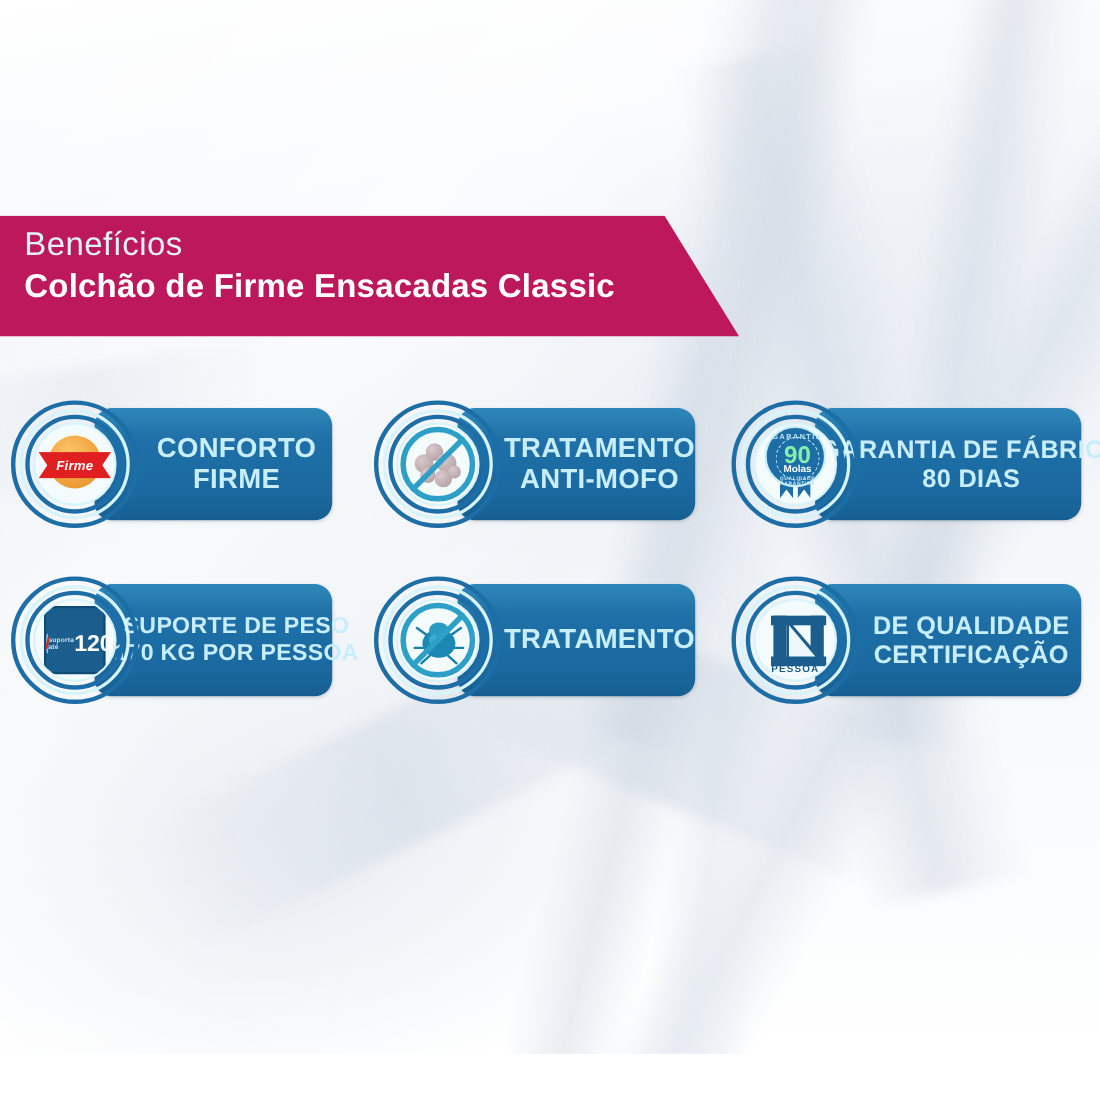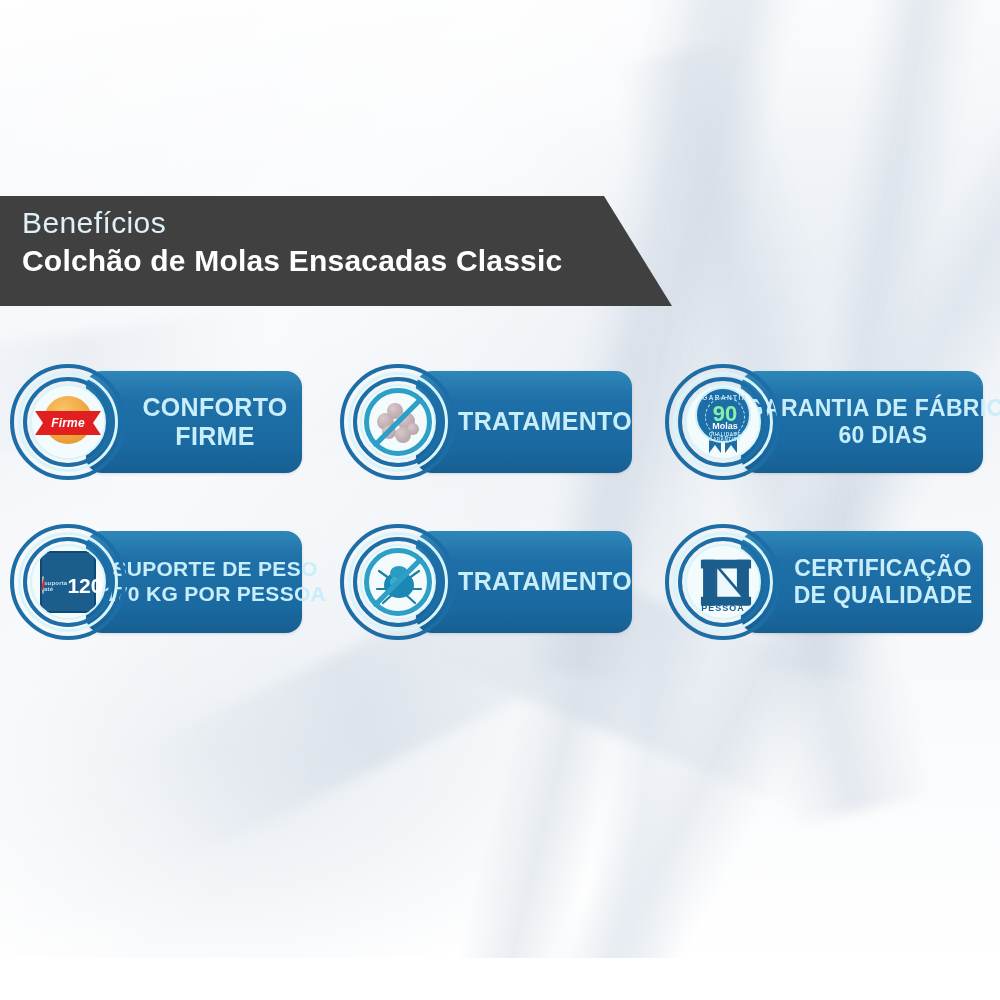--- a/index.html
+++ b/index.html
@@ -50,21 +50,21 @@
   }
   .bottom-white {
     position: absolute; left: 0; top: 958px; width: 1000px; height: 42px; background: #ffffff;
   }
 
   
   .banner {
     position: absolute;
     left: 0; top: 196px;
     width: 672px; height: 142px;
-    background: #404040;
+    background: #be185d;
     clip-path: polygon(0 0, 604px 0, 672px 110px, 0 110px);
     box-shadow: 0 1px 3px rgba(0,0,0,0.10);
   }
   .banner-kicker {
     position: absolute; left: 22px; top: 10px;
     font-size: 30px; font-weight: 400; letter-spacing: 0.4px;
     color: #dff0f8;
     white-space: nowrap;
   }
   .banner-title {
@@ -277,21 +277,21 @@
   <div class="fold f2"></div>
   <div class="fold f3"></div>
   <div class="fold f4"></div>
   <div class="fold f5"></div>
   <div class="fold f6"></div>
   <div class="sheen"></div>
   <div class="bottom-white"></div>
 
   <div class="banner">
     <div class="banner-kicker">Benefícios</div>
-    <div class="banner-title">Colchão de Molas Ensacadas Classic</div>
+    <div class="banner-title">Colchão de Firme Ensacadas Classic</div>
   </div>
 
   <div class="grid">
 
     <div class="row">
 
       <div class="badge c0 w-std">
         <div class="rings">
           <div class="ring r1"></div>
           <div class="ring r2"></div>
@@ -326,20 +326,21 @@
               <div class="spore" style="left:19px;top:38px;width:14px;height:14px;"></div>
               <div class="spore" style="left:32px;top:40px;width:16px;height:16px;"></div>
               <div class="spore" style="left:44px;top:36px;width:12px;height:12px;"></div>
               <div class="prohib-ring"></div>
               <div class="prohib-slash"></div>
             </div>
           </div>
         </div>
         <div class="pill">
           <div class="pill-line l1">TRATAMENTO</div>
+          <div class="pill-line l2">ANTI-MOFO</div>
         </div>
       </div>
 
       <div class="badge c2 w-wide">
         <div class="rings">
           <div class="ring r1"></div>
           <div class="ring r2"></div>
           <div class="ring r3"></div>
           <div class="ring r4"></div>
           <div class="icon-slot">
@@ -353,21 +354,21 @@
                 <div class="seal-arc-top">GARANTIA</div>
                 <div class="seal-90">90</div>
                 <div class="seal-dias">Molas</div>
                 <div class="seal-arc-bot">QUALIDADE GARANTIDA</div>
               </div>
             </div>
           </div>
         </div>
         <div class="pill sm2">
           <div class="pill-line l1">GARANTIA DE FÁBRICA</div>
-          <div class="pill-line l2">60 DIAS</div>
+          <div class="pill-line l2">80 DIAS</div>
         </div>
       </div>
 
     </div>
 
     <div class="row">
 
       <div class="badge c0 w-std">
         <div class="rings">
           <div class="ring r1"></div>
@@ -435,21 +436,21 @@
                 <rect x="12" y="6" width="11" height="42" fill="#1b5e8e"></rect>
                 <rect x="43" y="6" width="11" height="42" fill="#1b5e8e"></rect>
                 <polygon points="23,8 54,44 23,44" fill="#1b5e8e"></polygon>
                 <polygon points="25,14 25,40 47,40" fill="#eef7fb"></polygon>
               </svg>
               <div class="inm-text">PESSOA</div>
             </div>
           </div>
         </div>
         <div class="pill sm2">
+          <div class="pill-line l2">DE QUALIDADE</div>
           <div class="pill-line l1">CERTIFICAÇÃO</div>
-          <div class="pill-line l2">DE QUALIDADE</div>
         </div>
       </div>
 
     </div>
 
   </div>
 </div>
 
 </body></html>

